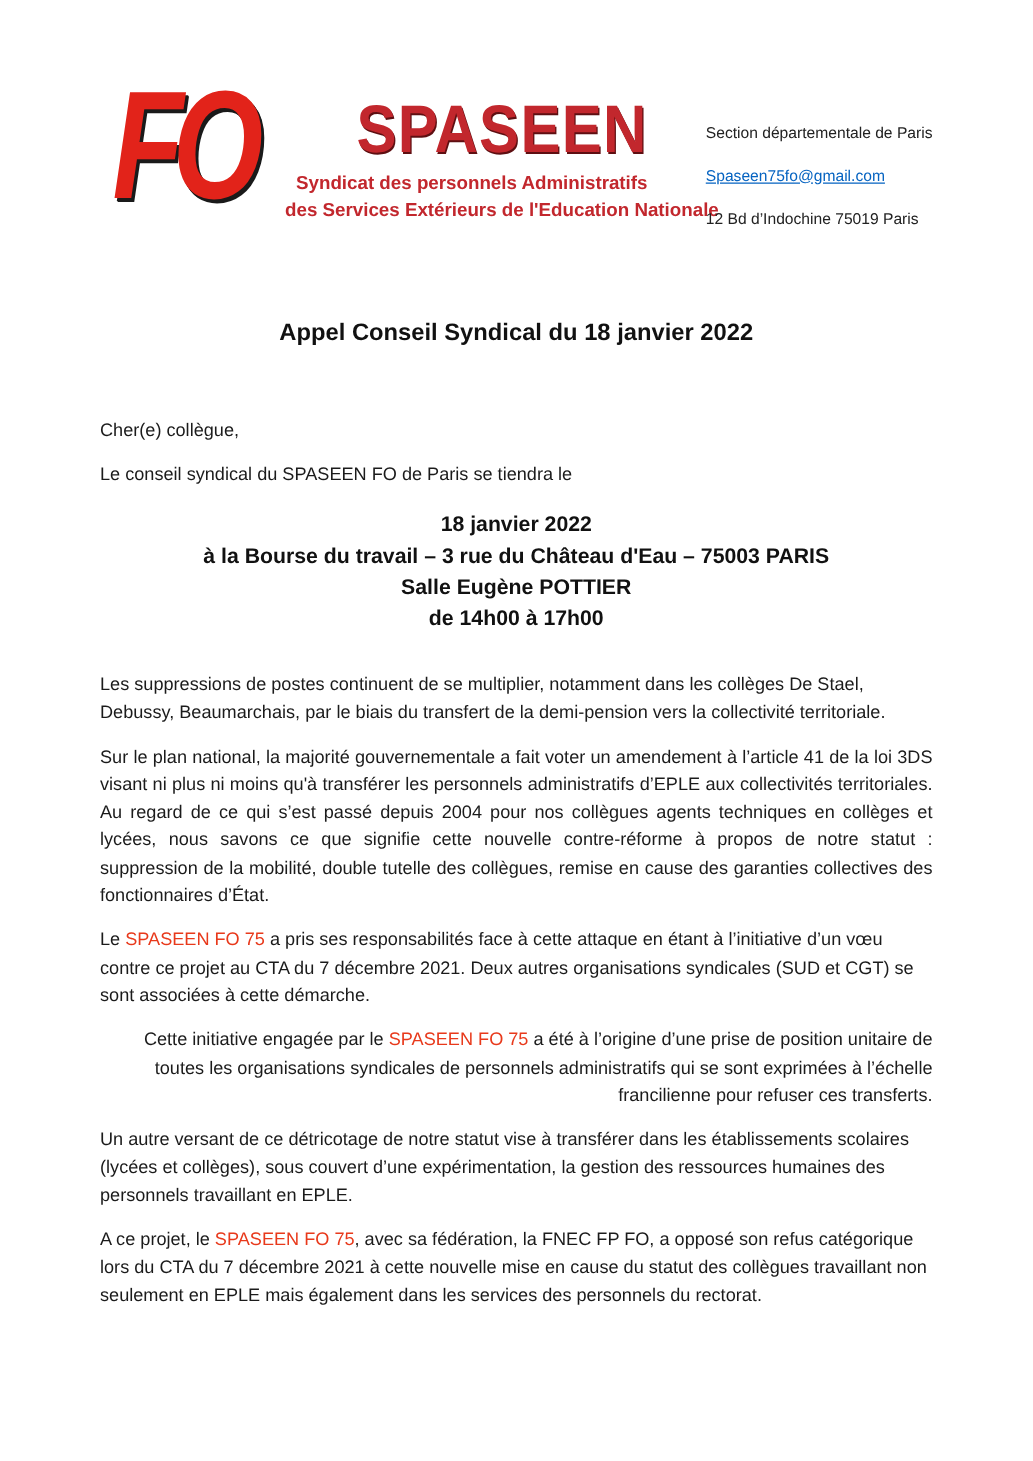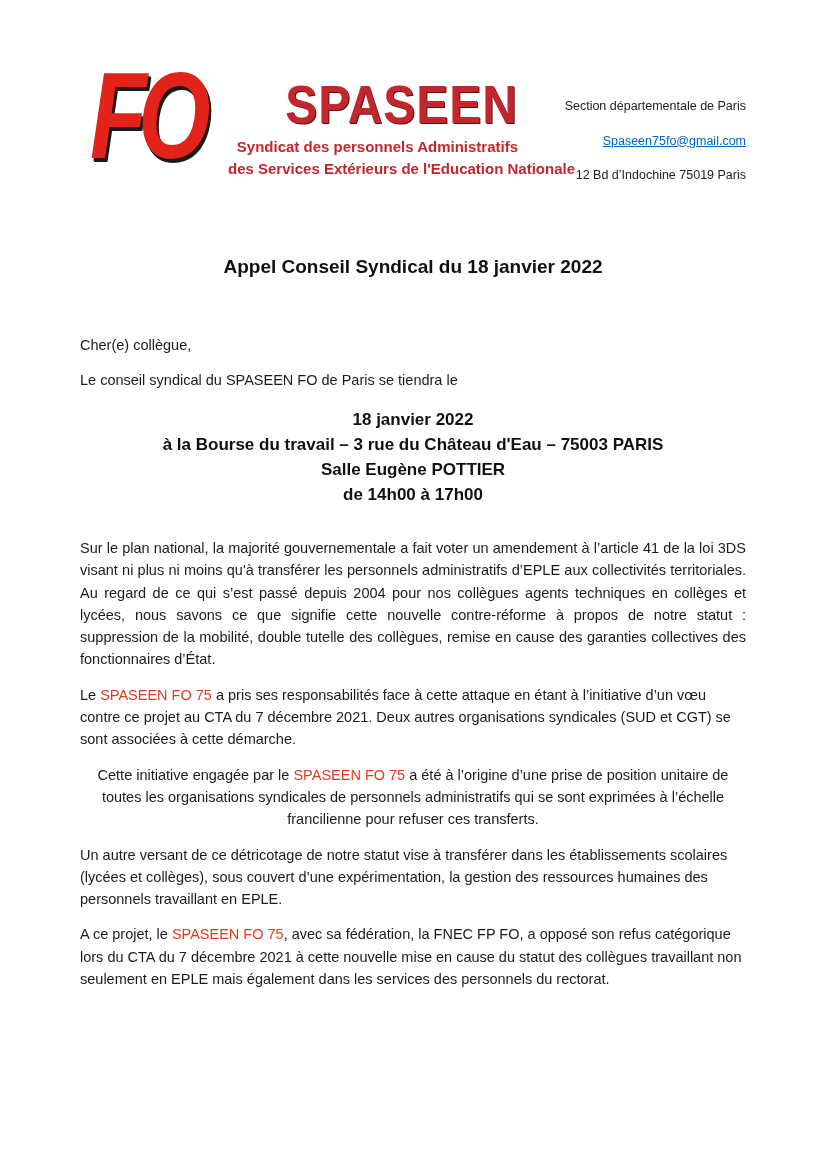--- a/index.html
+++ b/index.html
@@ -57,21 +57,21 @@
   .org-sub{
     font-weight:bold;
     font-size:15px;
     line-height:1.45;
     color:var(--brand-red,#c2272d);
     white-space:nowrap;
   }
   .contact{
     margin-left:auto;
     margin-top:36px;
-    text-align:right;
+    text-align:left;
     font-size:12.5px;
     line-height:1;
     color:#222;
   }
   .contact .c-line{margin-bottom:22px;}
   .contact a.email{
     color:var(--link-blue,#0563c1);
     text-decoration:underline;
     cursor:pointer;
   }
@@ -132,20 +132,21 @@
   <p class="intro">Le conseil syndical  du SPASEEN FO de Paris se tiendra le</p>
 
   <div class="meeting">
     <div>18 janvier 2022</div>
     <div>à la Bourse du travail – 3 rue du Château d'Eau – 75003 PARIS</div>
     <div>Salle Eugène POTTIER</div>
     <div>de 14h00 à 17h00</div>
   </div>
 
   <div id="paragraphs">
+      <p class="body-par" style="text-align: left;"><span>Les suppressions de postes continuent de se multiplier, notamment dans les collèges De Stael, Debussy, Beaumarchais, par le biais du transfert de la demi-pension vers la collectivité territoriale.</span></p>
       <p class="body-par" style="text-align: justify;"><span>Sur le plan national, la majorité gouvernementale a fait voter un amendement à l’article 41 de la loi 3DS visant ni plus ni moins qu'à transférer les personnels administratifs d’EPLE aux collectivités territoriales. Au regard de ce qui s’est passé depuis 2004 pour nos collègues agents techniques en collèges et lycées, nous savons ce que signifie cette nouvelle contre-réforme à propos de notre statut : suppression de la mobilité, double tutelle des collègues, remise en cause des garanties collectives des fonctionnaires d’État.</span></p>
       <p class="body-par" style="text-align: left;"><span>Le </span><span class="hl">SPASEEN FO 75</span><span> a pris ses responsabilités face à cette attaque en étant à l’initiative d’un vœu contre ce projet au CTA du 7 décembre 2021. Deux autres organisations syndicales (SUD et CGT) se sont associées à cette démarche.</span></p>
-      <p class="body-par" style="text-align: center;"><span>Cette initiative engagée par le </span><span class="hl">SPASEEN FO 75</span><span> a été à l’origine d’une prise de position unitaire de toutes les organisations syndicales de personnels administratifs qui se sont exprimées à l’échelle francilienne pour refuser ces transferts.</span></p>
+      <p class="body-par" style="text-align: right;"><span>Cette initiative engagée par le </span><span class="hl">SPASEEN FO 75</span><span> a été à l’origine d’une prise de position unitaire de toutes les organisations syndicales de personnels administratifs qui se sont exprimées à l’échelle francilienne pour refuser ces transferts.</span></p>
       <p class="body-par" style="text-align: left;"><span>Un autre versant de ce détricotage de notre statut vise à transférer dans les établissements scolaires (lycées et collèges), sous couvert d’une expérimentation, la gestion des ressources humaines des personnels travaillant en EPLE.</span></p>
       <p class="body-par" style="text-align: left;"><span>A ce projet, le </span><span class="hl">SPASEEN FO 75</span><span>, avec sa fédération, la FNEC FP FO, a opposé son refus catégorique lors du CTA du 7 décembre 2021 à cette nouvelle mise en cause du statut des collègues travaillant non seulement en EPLE mais également dans les services des personnels du rectorat.</span></p>
     </div>
 
 </div>
 
 </body></html>

